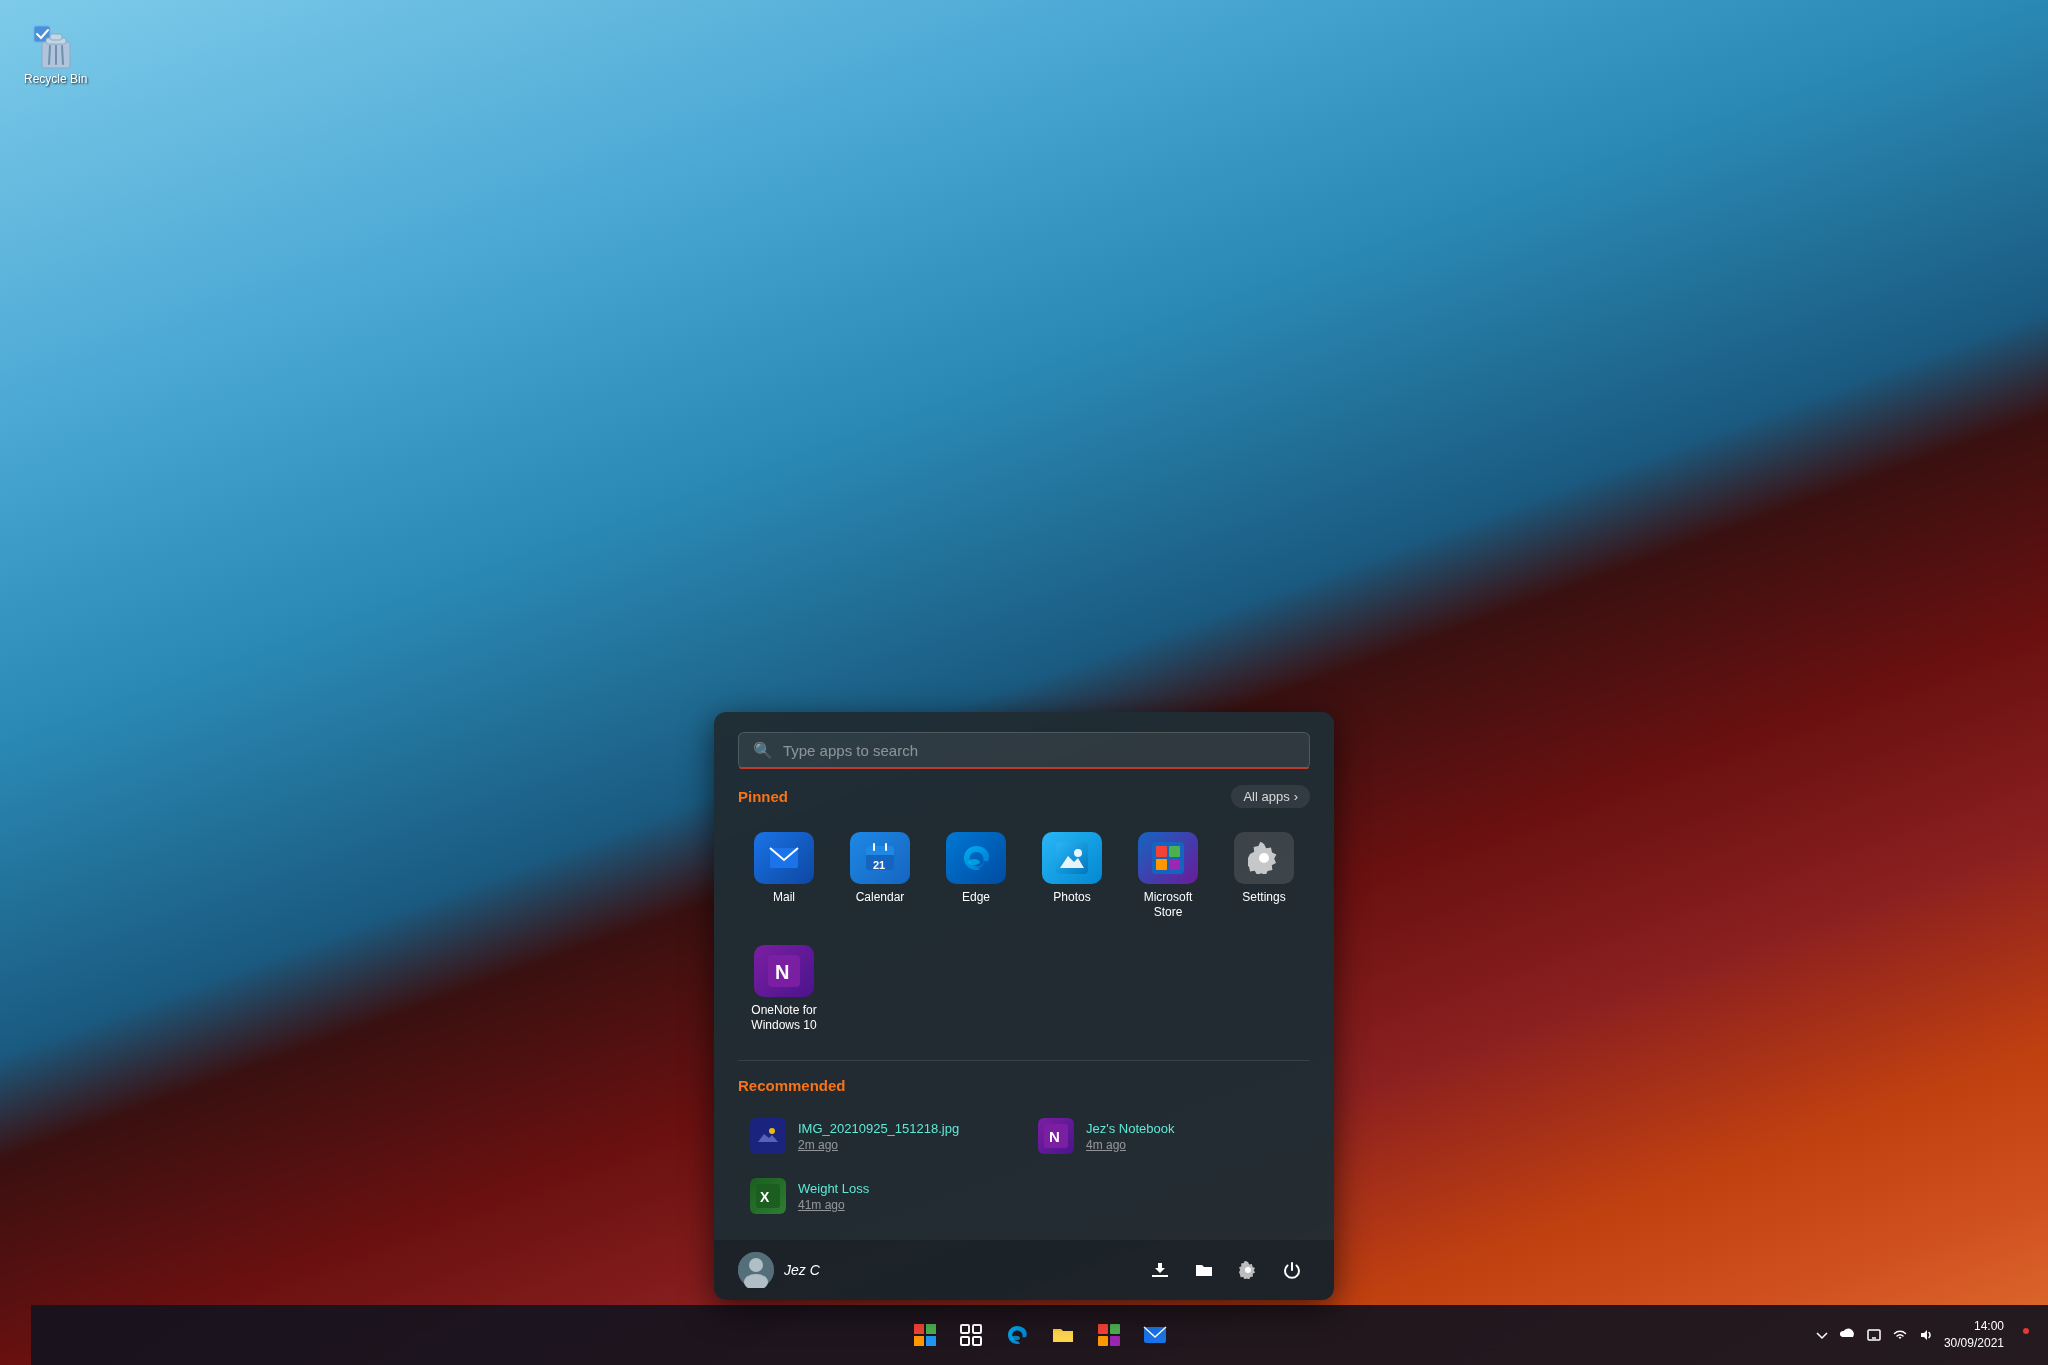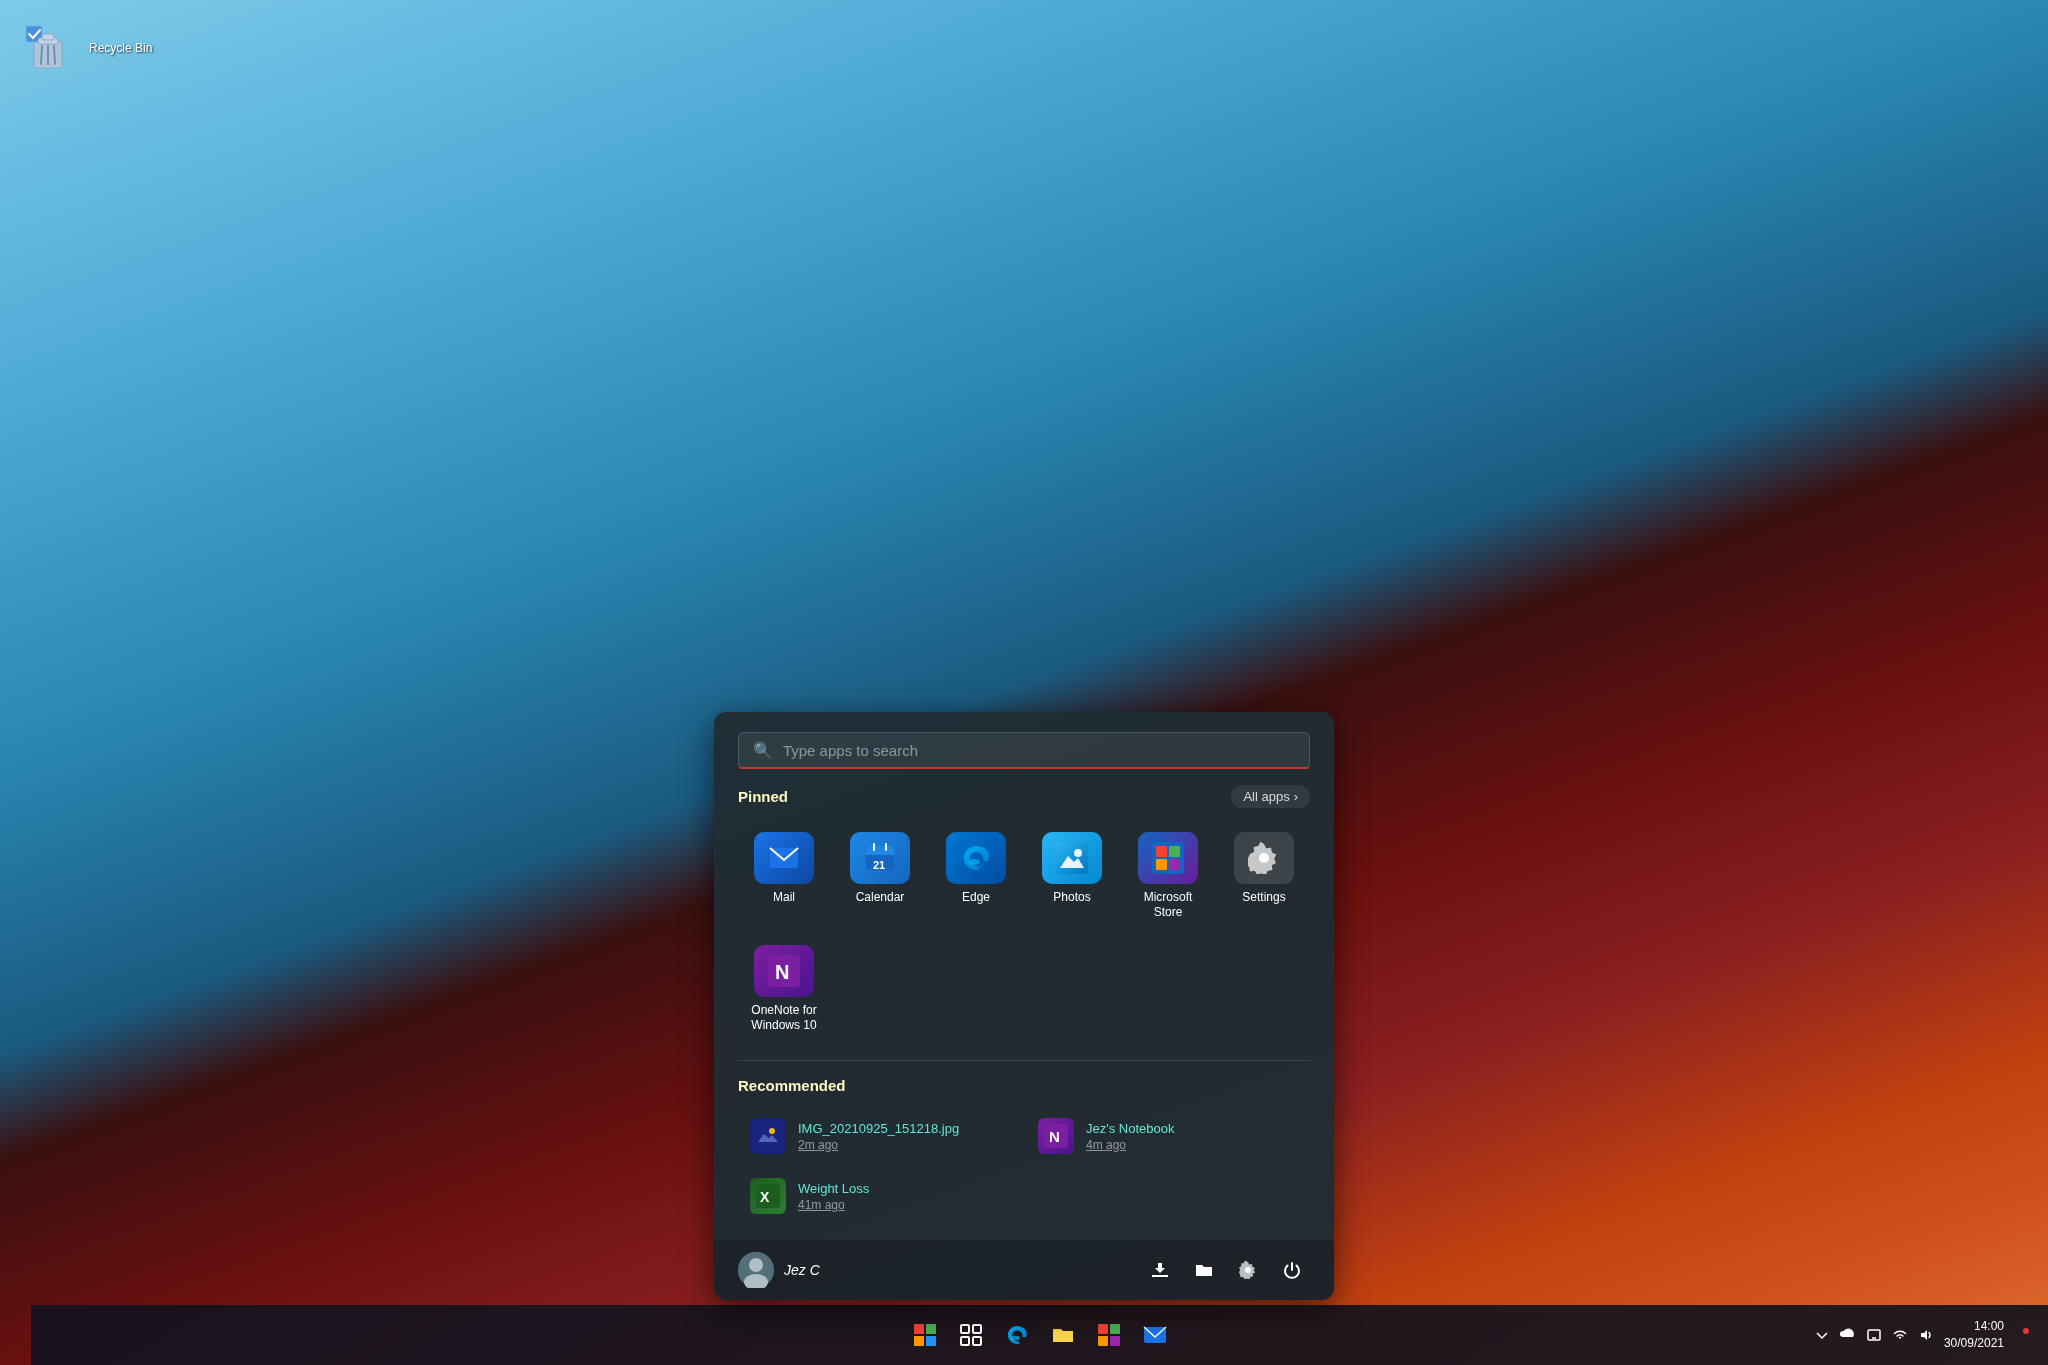--- a/index.html
+++ b/index.html
@@ -20,23 +20,23 @@
       background: linear-gradient(160deg, #7ecbea 0%, #4ba8d4 20%, #2a8ab5 35%, #1a5a80 50%, #3a1010 55%, #6a1010 65%, #8b2020 75%, #c04010 85%, #d05020 92%, #e07030 100%);
       z-index: 0;
     }
 
     
     .recycle-bin {
       position: absolute;
       top: 20px;
       left: 20px;
       display: flex;
-      flex-direction: row;
-      align-items: center;
-      gap: 17px;
+      flex-direction: column;
+      align-items: center;
+      gap: 0;
       z-index: 1;
       cursor: pointer;
       padding: 4px;
       border-radius: 4px;
     }
     .recycle-icon {
       width: 48px;
       height: 48px;
       position: relative;
     }
@@ -172,21 +172,21 @@
     .section {
       padding: 0 24px 16px;
     }
     .section-header {
       display: flex;
       justify-content: space-between;
       align-items: center;
       margin-bottom: 14px;
     }
     .section-title {
-      color: #fef9c3;
+      color: #f97316;
       font-size: 15px;
       font-weight: 600;
     }
     .all-apps-btn {
       color: rgba(255,255,255,0.8);
       font-size: 13px;
       cursor: pointer;
       display: flex;
       align-items: center;
       gap: 4px;

